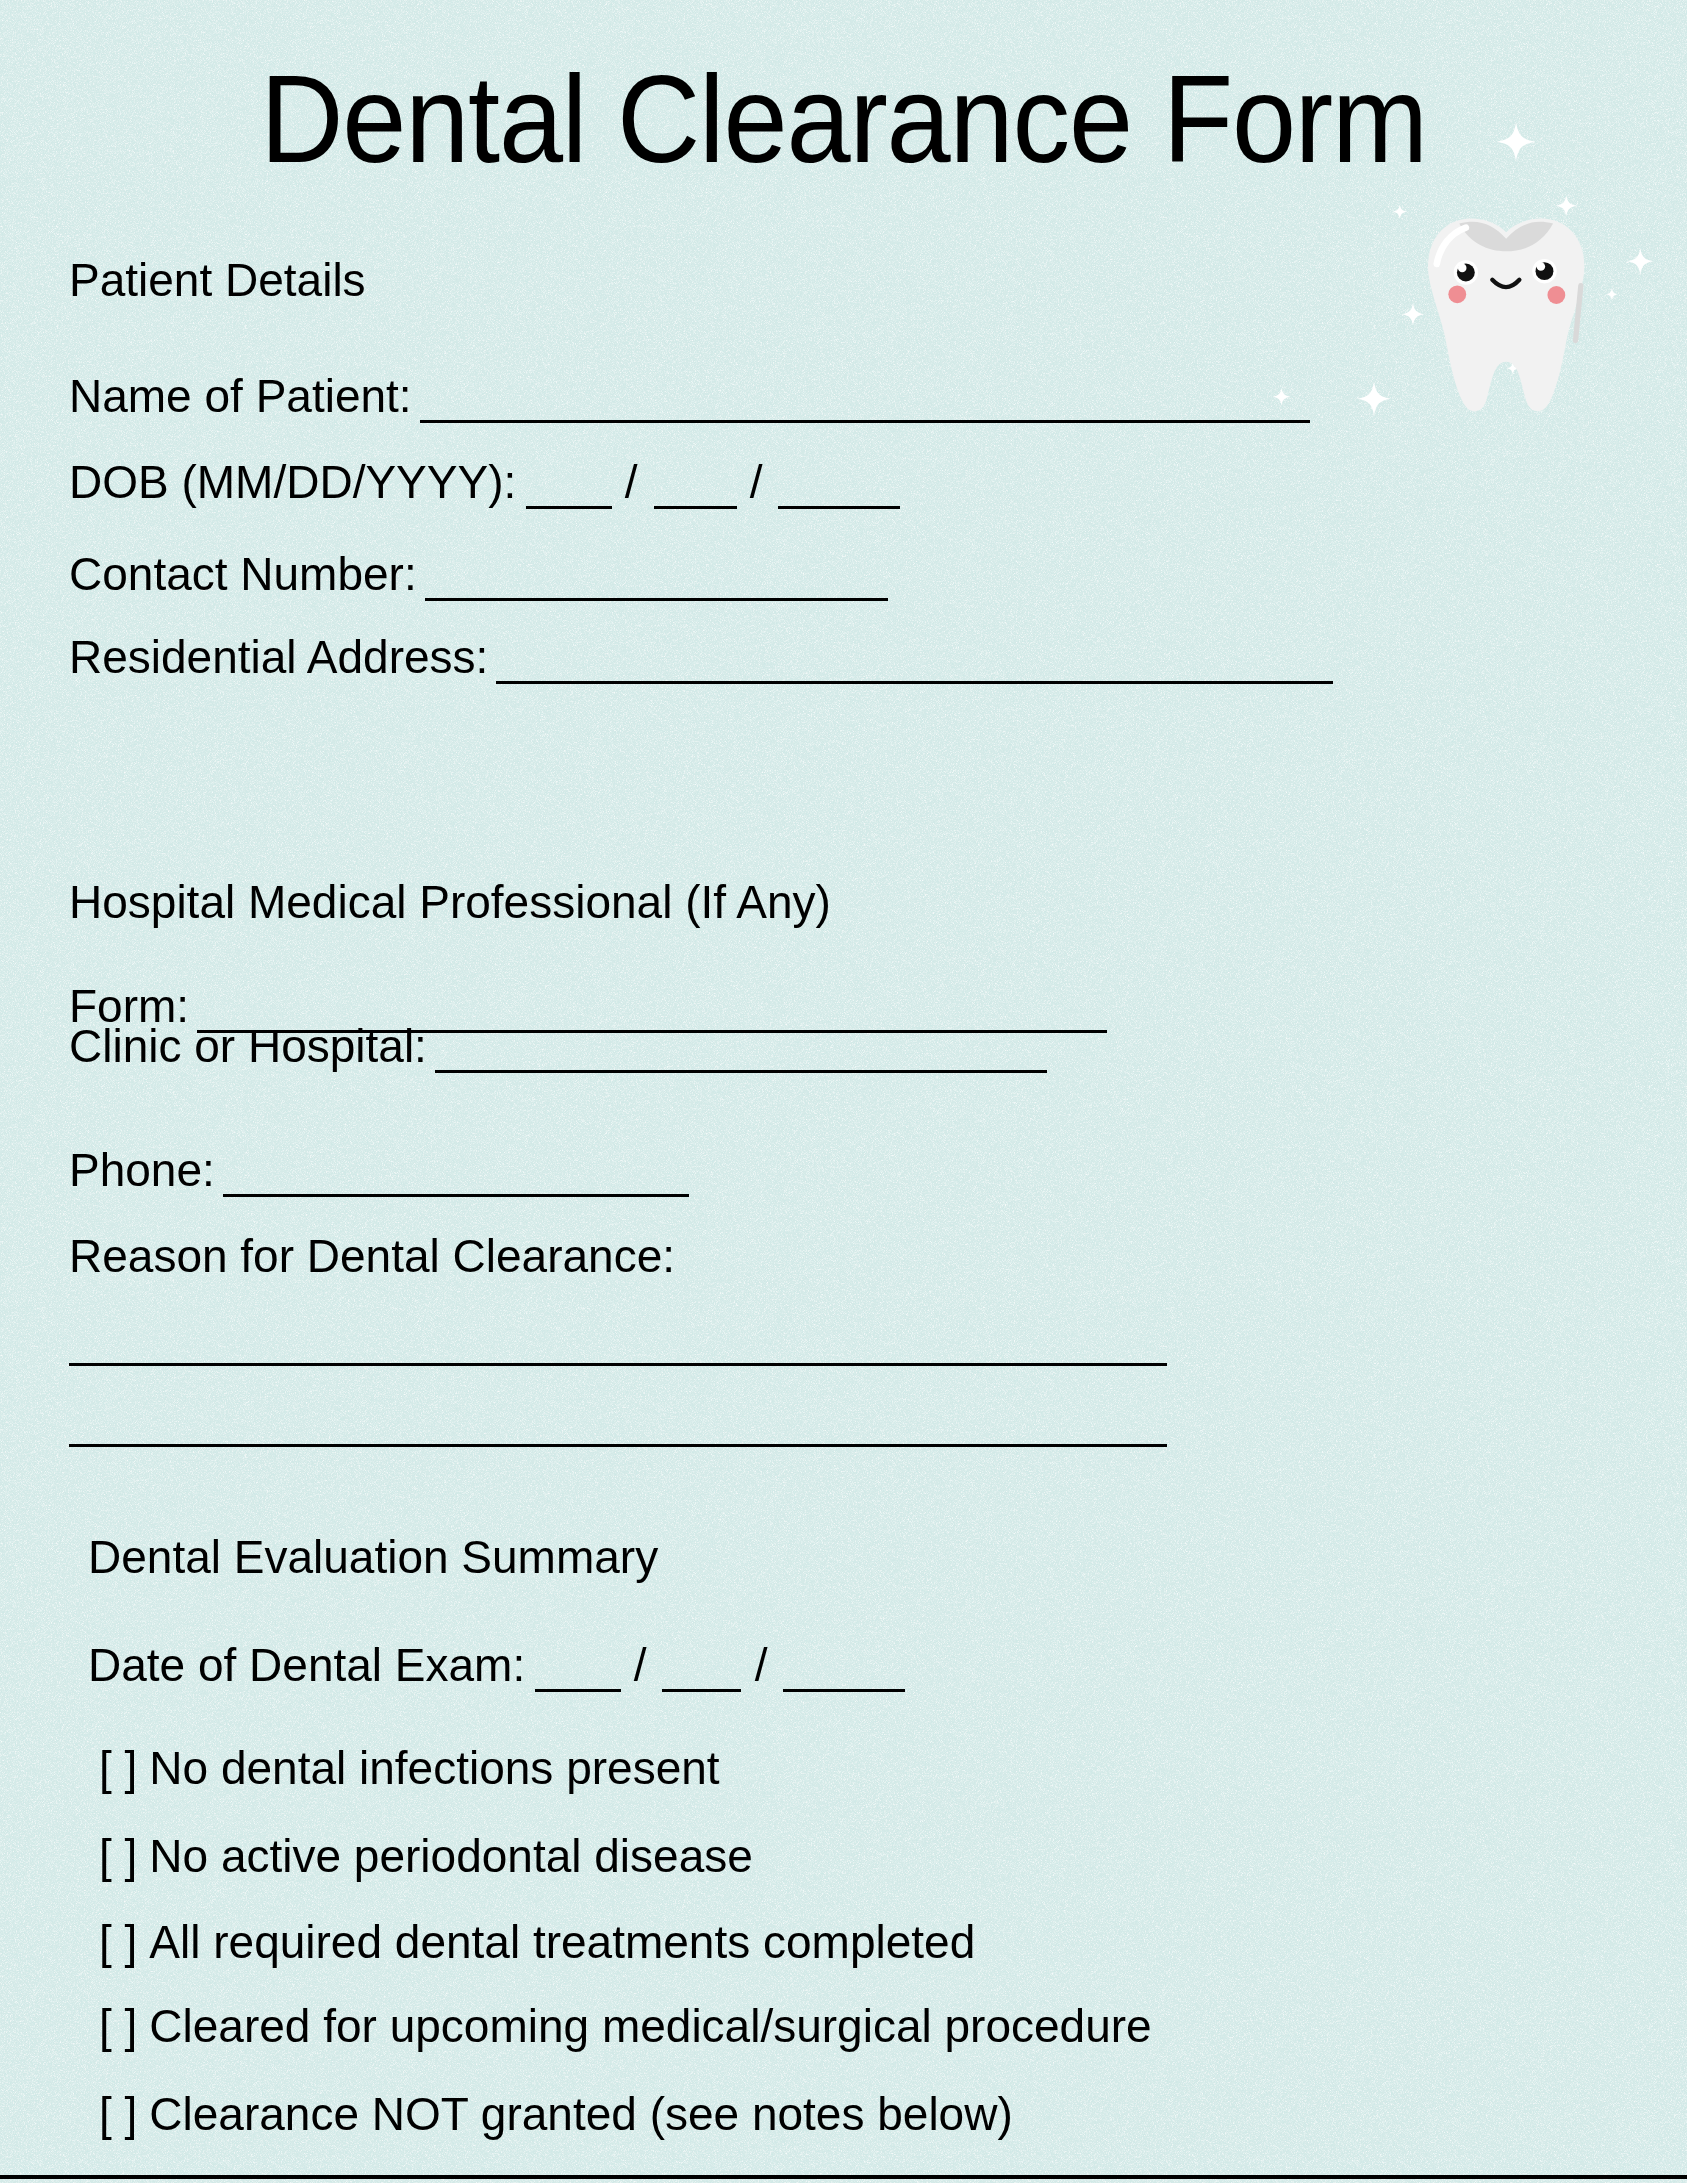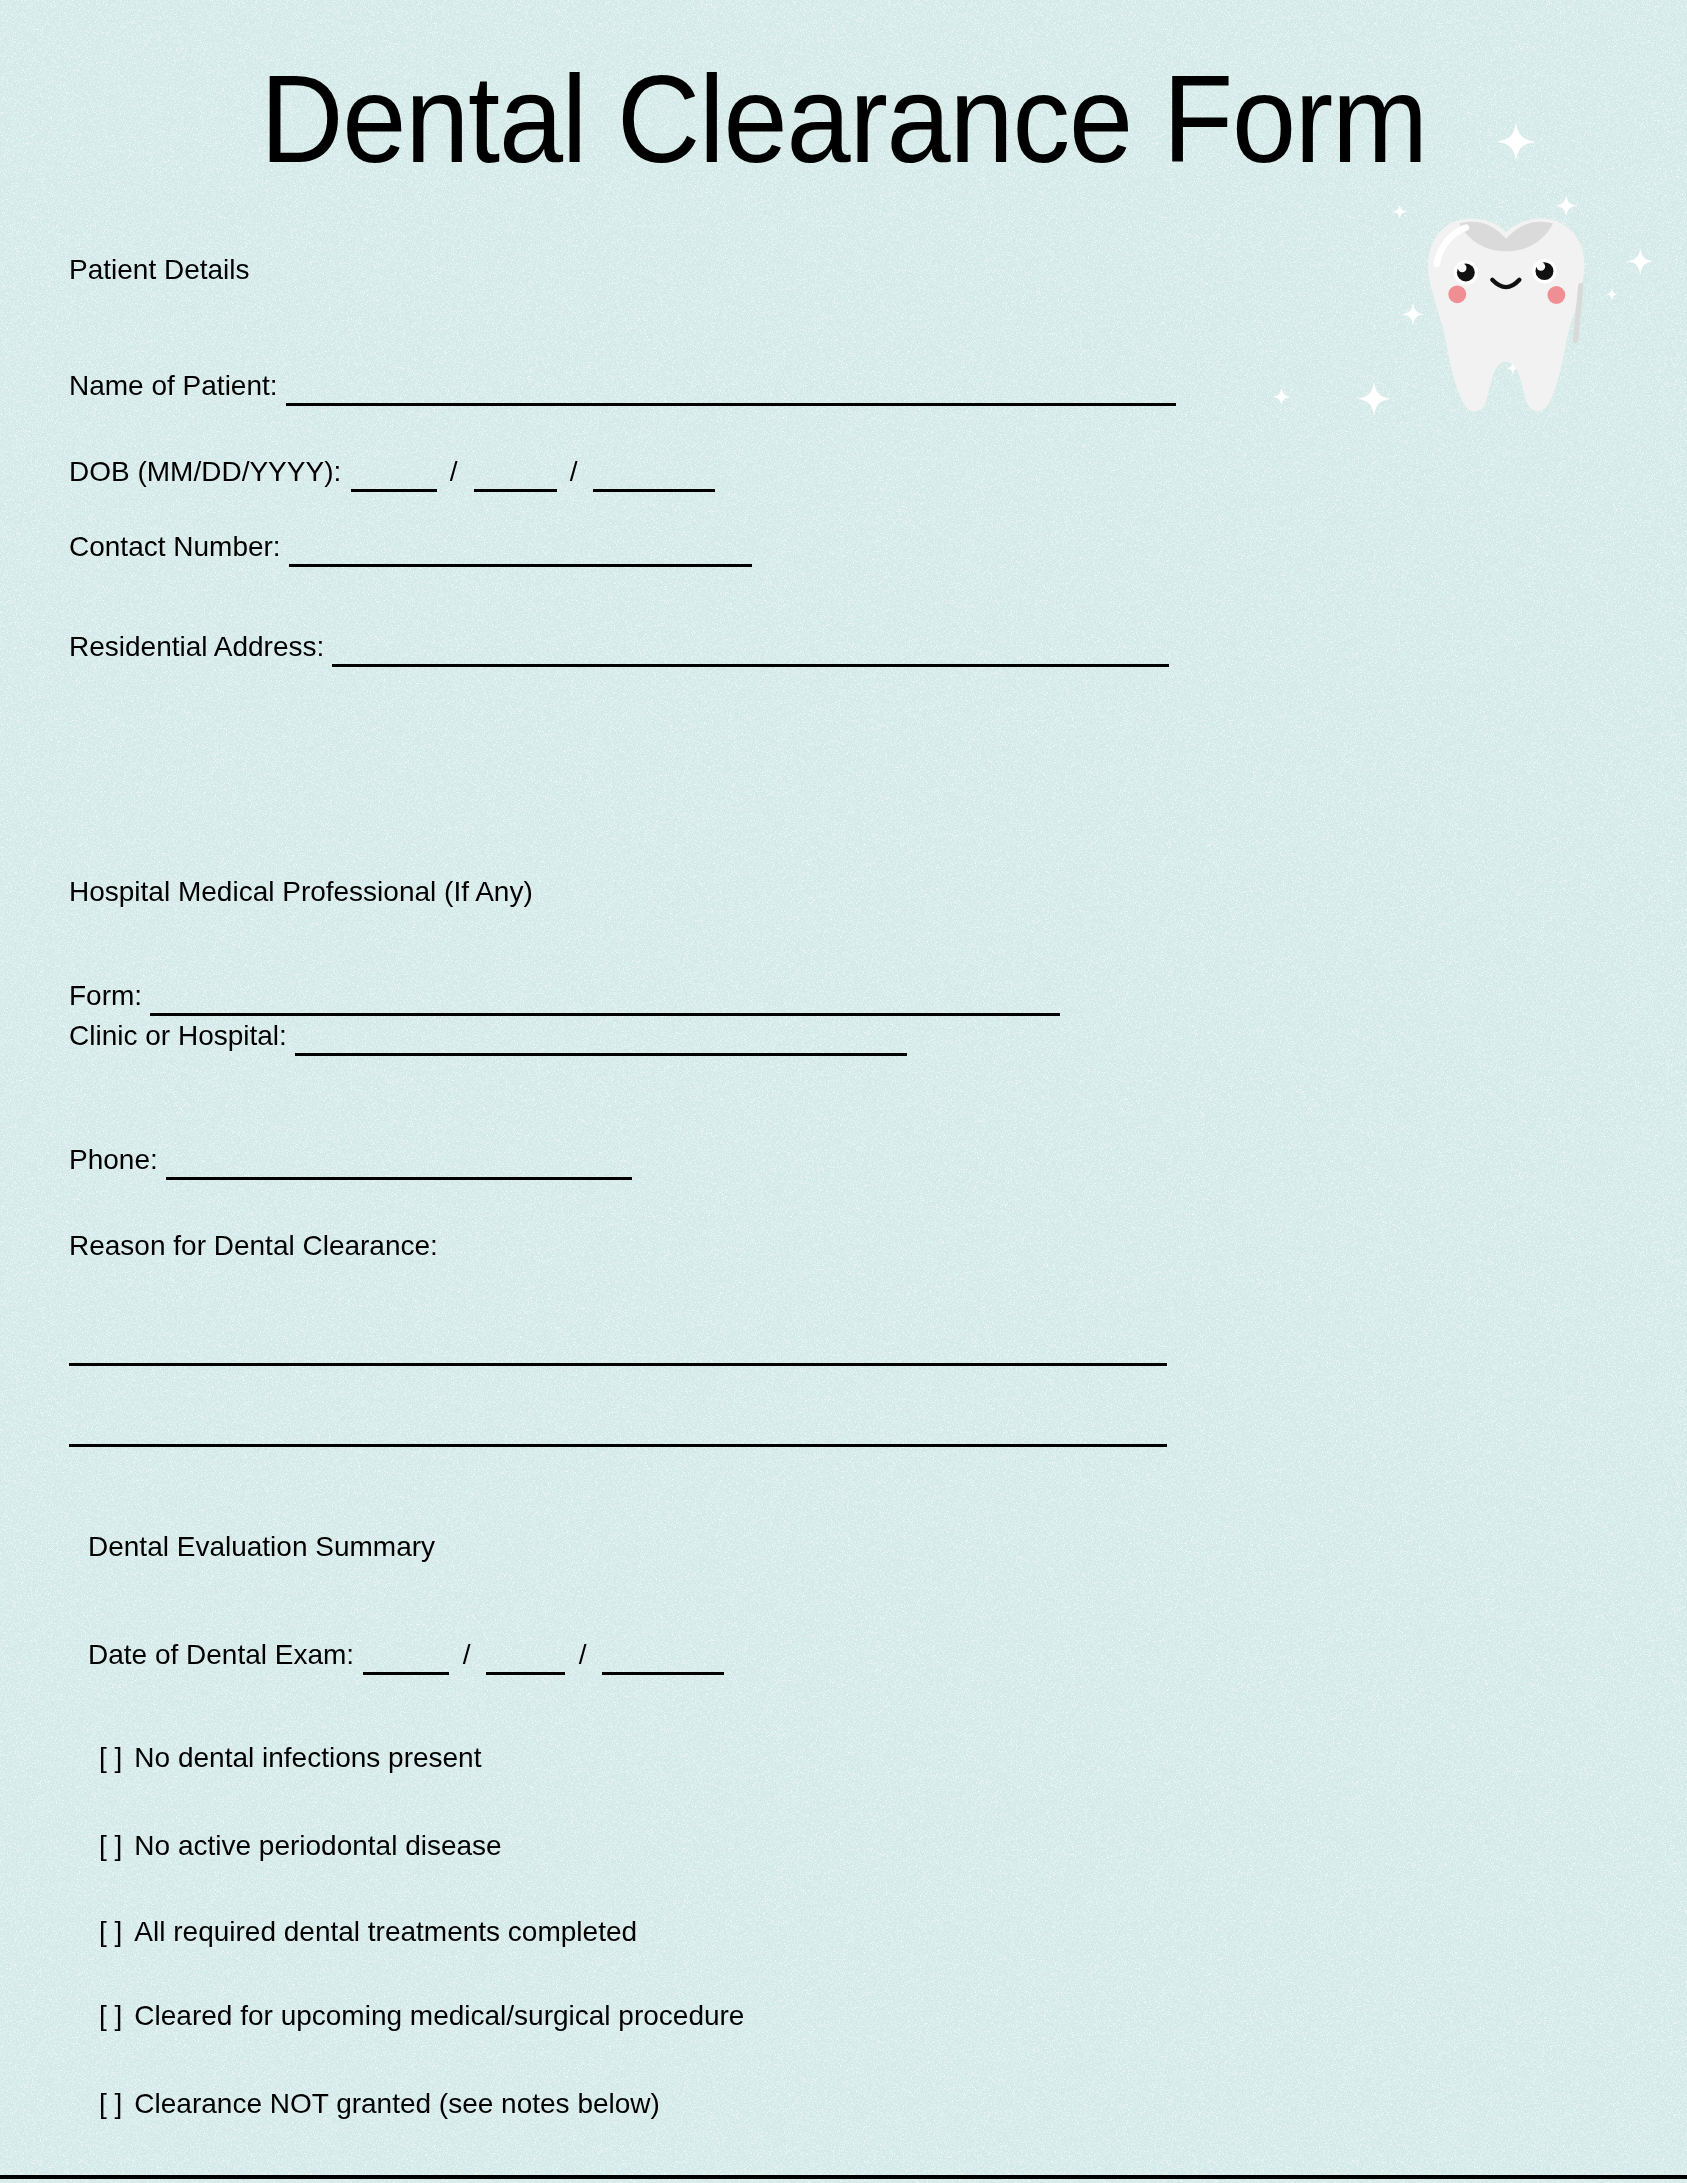--- a/index.html
+++ b/index.html
@@ -28,21 +28,21 @@
     transform: scaleX(0.93);
     transform-origin: center;
     white-space: nowrap;
   }
   .decor-svg {
     position: absolute; left: 1250px; top: 106px;
     width: 437px; height: 370px;
   }
   .row {
     position: absolute; left: 69px;
-    font-size: 28px; line-height: 1.1;
+    font-size: 46px; line-height: 1.1;
     white-space: nowrap;
   }
   .row.indent { left: 88px; }
   .row.cbrow { left: 99px; }
   .fill {
     display: inline-block;
     border-bottom: 3.3px solid #000;
     position: relative; top: 10.6px;
     margin-left: 8px;
   }
@@ -123,21 +123,21 @@
   <div class="row" style="top:255px">Patient Details</div>
 
   <div class="row" style="top:371px">
     <span>Name of Patient:</span><span class="fill" style="width:890px"></span>
   </div>
 
   <div class="row" style="top:457px">
     <span>DOB (MM/DD/YYYY):</span><span class="fill seg" style="width:86px"></span><span class="sep">/</span><span class="fill seg" style="width:83px"></span><span class="sep">/</span><span class="fill seg" style="width:122px"></span>
   </div>
 
-  <div class="row" style="top:532px">
+  <div class="row" style="top:549px">
     <span>Contact Number:</span><span class="fill" style="width:463px"></span>
   </div>
 
   <div class="row" style="top:632px">
     <span>Residential Address:</span><span class="fill" style="width:837px"></span>
   </div>
 
   <div class="row" style="top:877px">Hospital Medical Professional (If Any)</div>
 
   <div class="row" style="top:981px">

